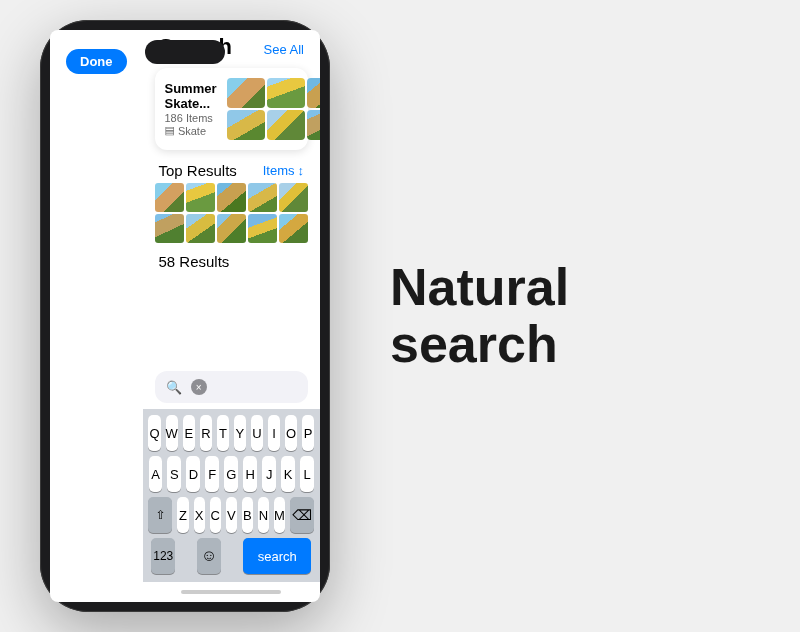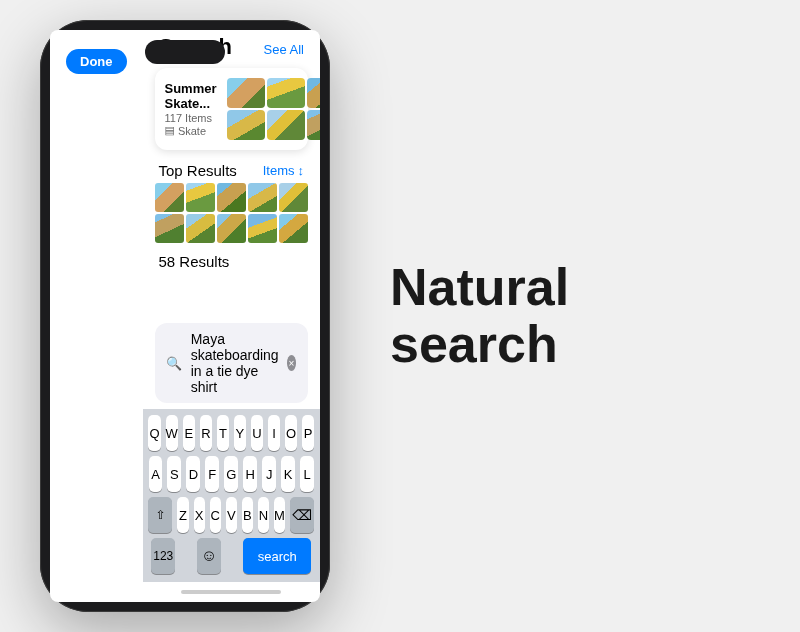--- a/index.html
+++ b/index.html
@@ -371,21 +371,21 @@
       <div class="screen-content">
 
         <div class="search-header">
           <span class="search-title">Search</span>
           <span class="see-all-link">See All</span>
         </div>
 
         <div class="album-card">
           <div class="album-info">
             <div class="album-name">Summer Skate...</div>
-            <div class="album-count">117 Items</div>
+            <div class="album-count">186 Items</div>
             <div class="album-type">
               <span>▤</span>
               <span>Skate</span>
             </div>
           </div>
           <div class="album-thumbnails">
             <div class="thumb thumb-1 pc1"></div>
             <div class="thumb thumb-2 pc2"></div>
             <div class="thumb thumb-3 pc3"></div>
             <div class="thumb thumb-4 pc4"></div>
@@ -417,21 +417,20 @@
 
         <div class="results-section">
           <div class="section-header">
             <span class="section-title">58 Results</span>
           </div>
 
         </div>
 
         <div class="search-bar-wrap">
           <span class="search-icon-sm">🔍</span>
-          <span class="search-query">Maya skateboarding in a tie dye shirt</span>
           <div class="clear-btn">×</div>
         </div>
 
         <div class="keyboard">
 
           <div class="key-row">
             <div class="key">Q</div>
             <div class="key">W</div>
             <div class="key">E</div>
             <div class="key">R</div>

